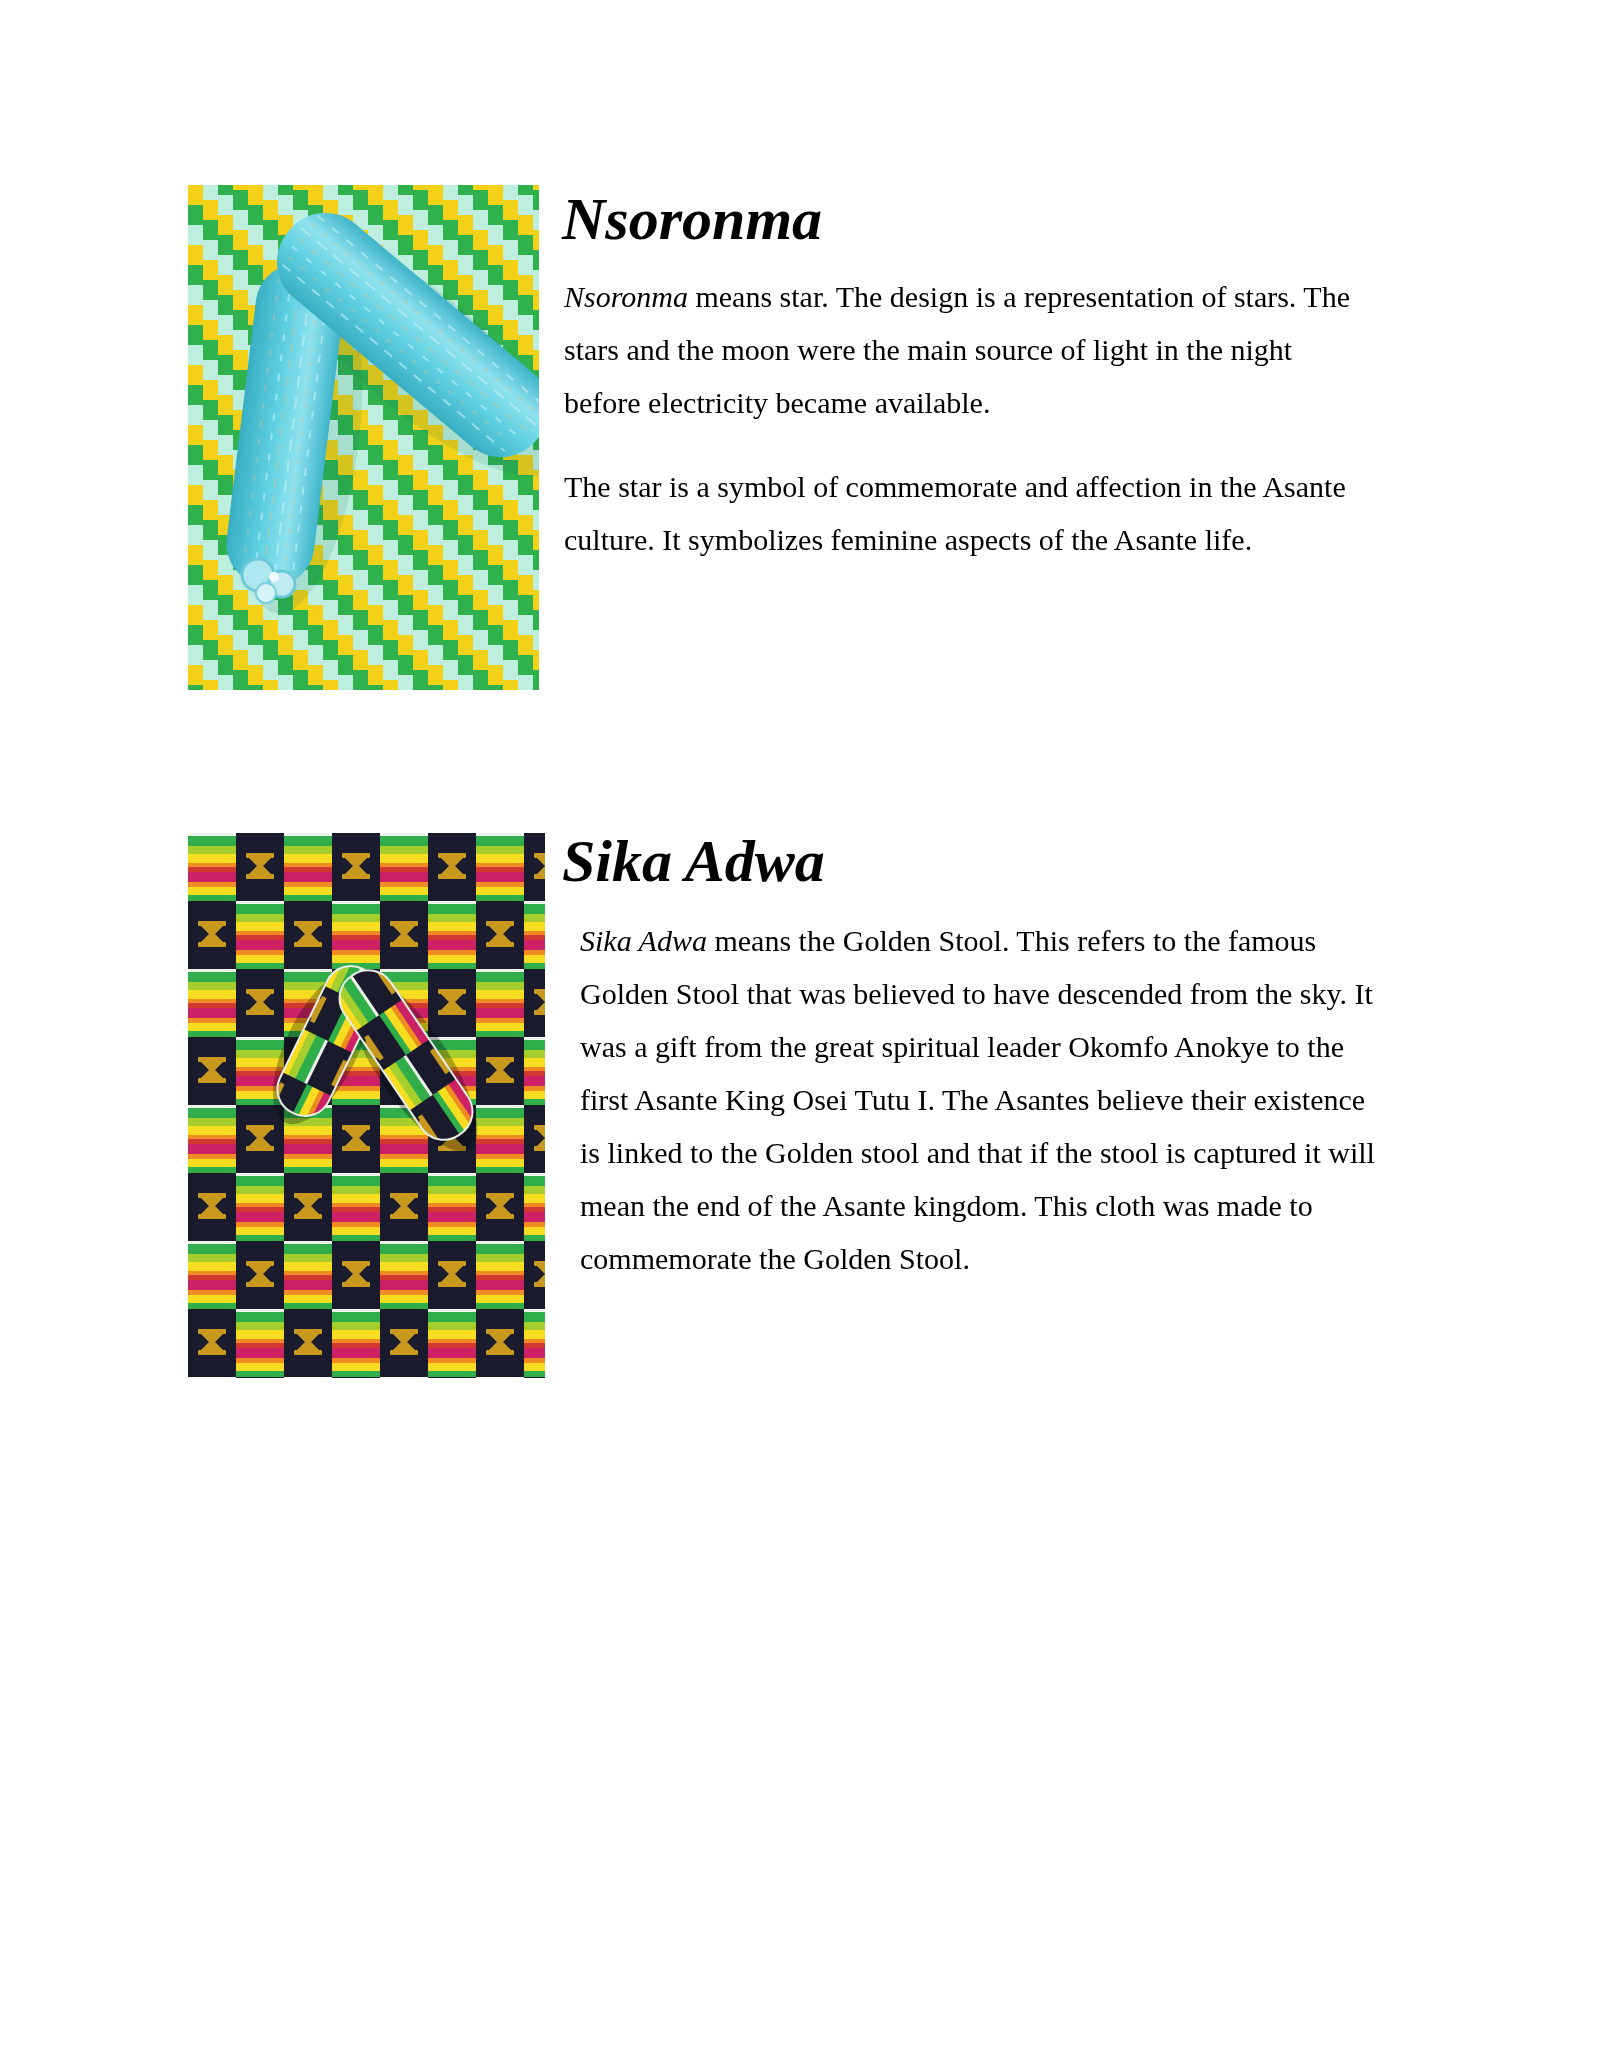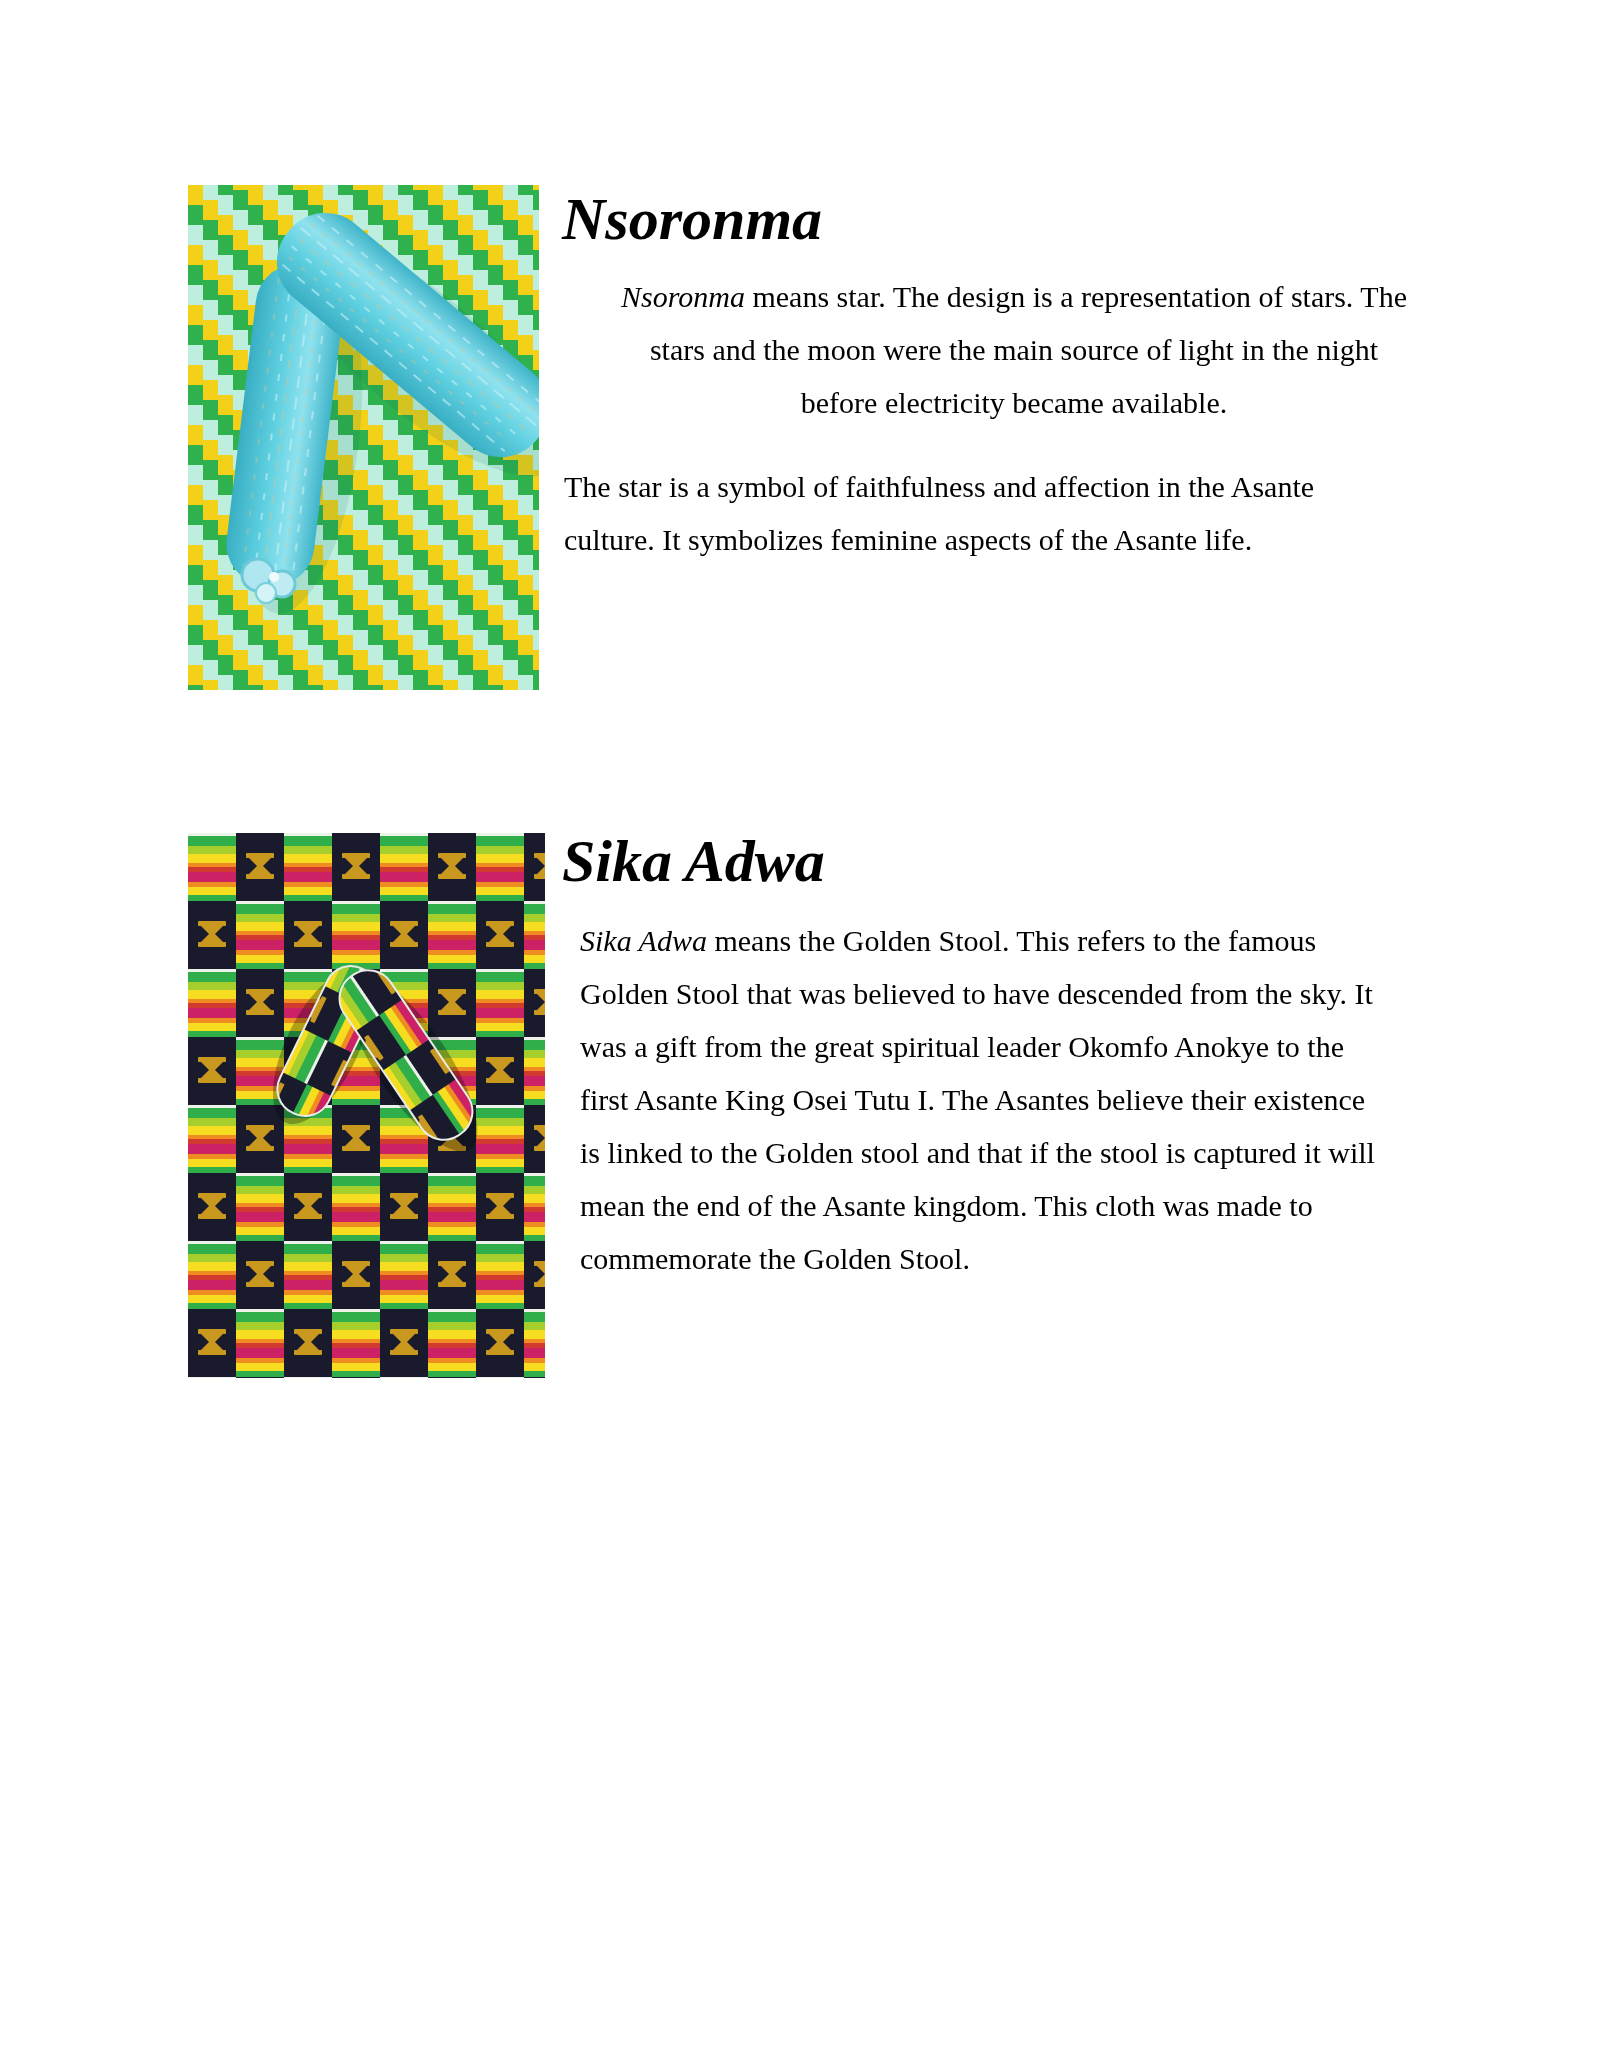--- a/index.html
+++ b/index.html
@@ -38,21 +38,21 @@
   .body-para {
     position: absolute;
     left: 564px;
     width: 900px;
     margin: 0;
     font-size: 30px;
     line-height: 53px;
     white-space: pre-line;
   }
   .body-para em { font-style: italic; }
-  #para-1 { top: 270px; text-align: center; }
+  #para-1 { top: 270px; }
   #para-2 { top: 460px; }
   #para-3 { top: 914px; margin-left: 16px; }
 </style>
 </head>
 <body>
 
 <div class="page">
 
   <section>
 
@@ -128,21 +128,21 @@
         </g>
       </svg>
     </figure>
 
     <h1 class="section-title" id="title-1">Nsoronma</h1>
 
     <p class="body-para" id="para-1"><em>Nsoronma</em><span> means star. The design is a representation of stars. The
 stars and the moon were the main source of light in the night
 before electricity became available.</span></p>
 
-    <p class="body-para" id="para-2"><em></em><span>The star is a symbol of faithfulness and affection in the Asante
+    <p class="body-para" id="para-2"><em></em><span>The star is a symbol of commemorate and affection in the Asante
 culture. It symbolizes feminine aspects of the Asante life.</span></p>
   </section>
 
   <section>
 
     <figure class="photo" id="photo-2">
       <svg viewBox="0 0 357 545" width="357" height="545">
         <defs>
           <g id="k2cellStripes">
             <rect x="0" y="0" width="48" height="3" fill="#eef3ea"></rect>

